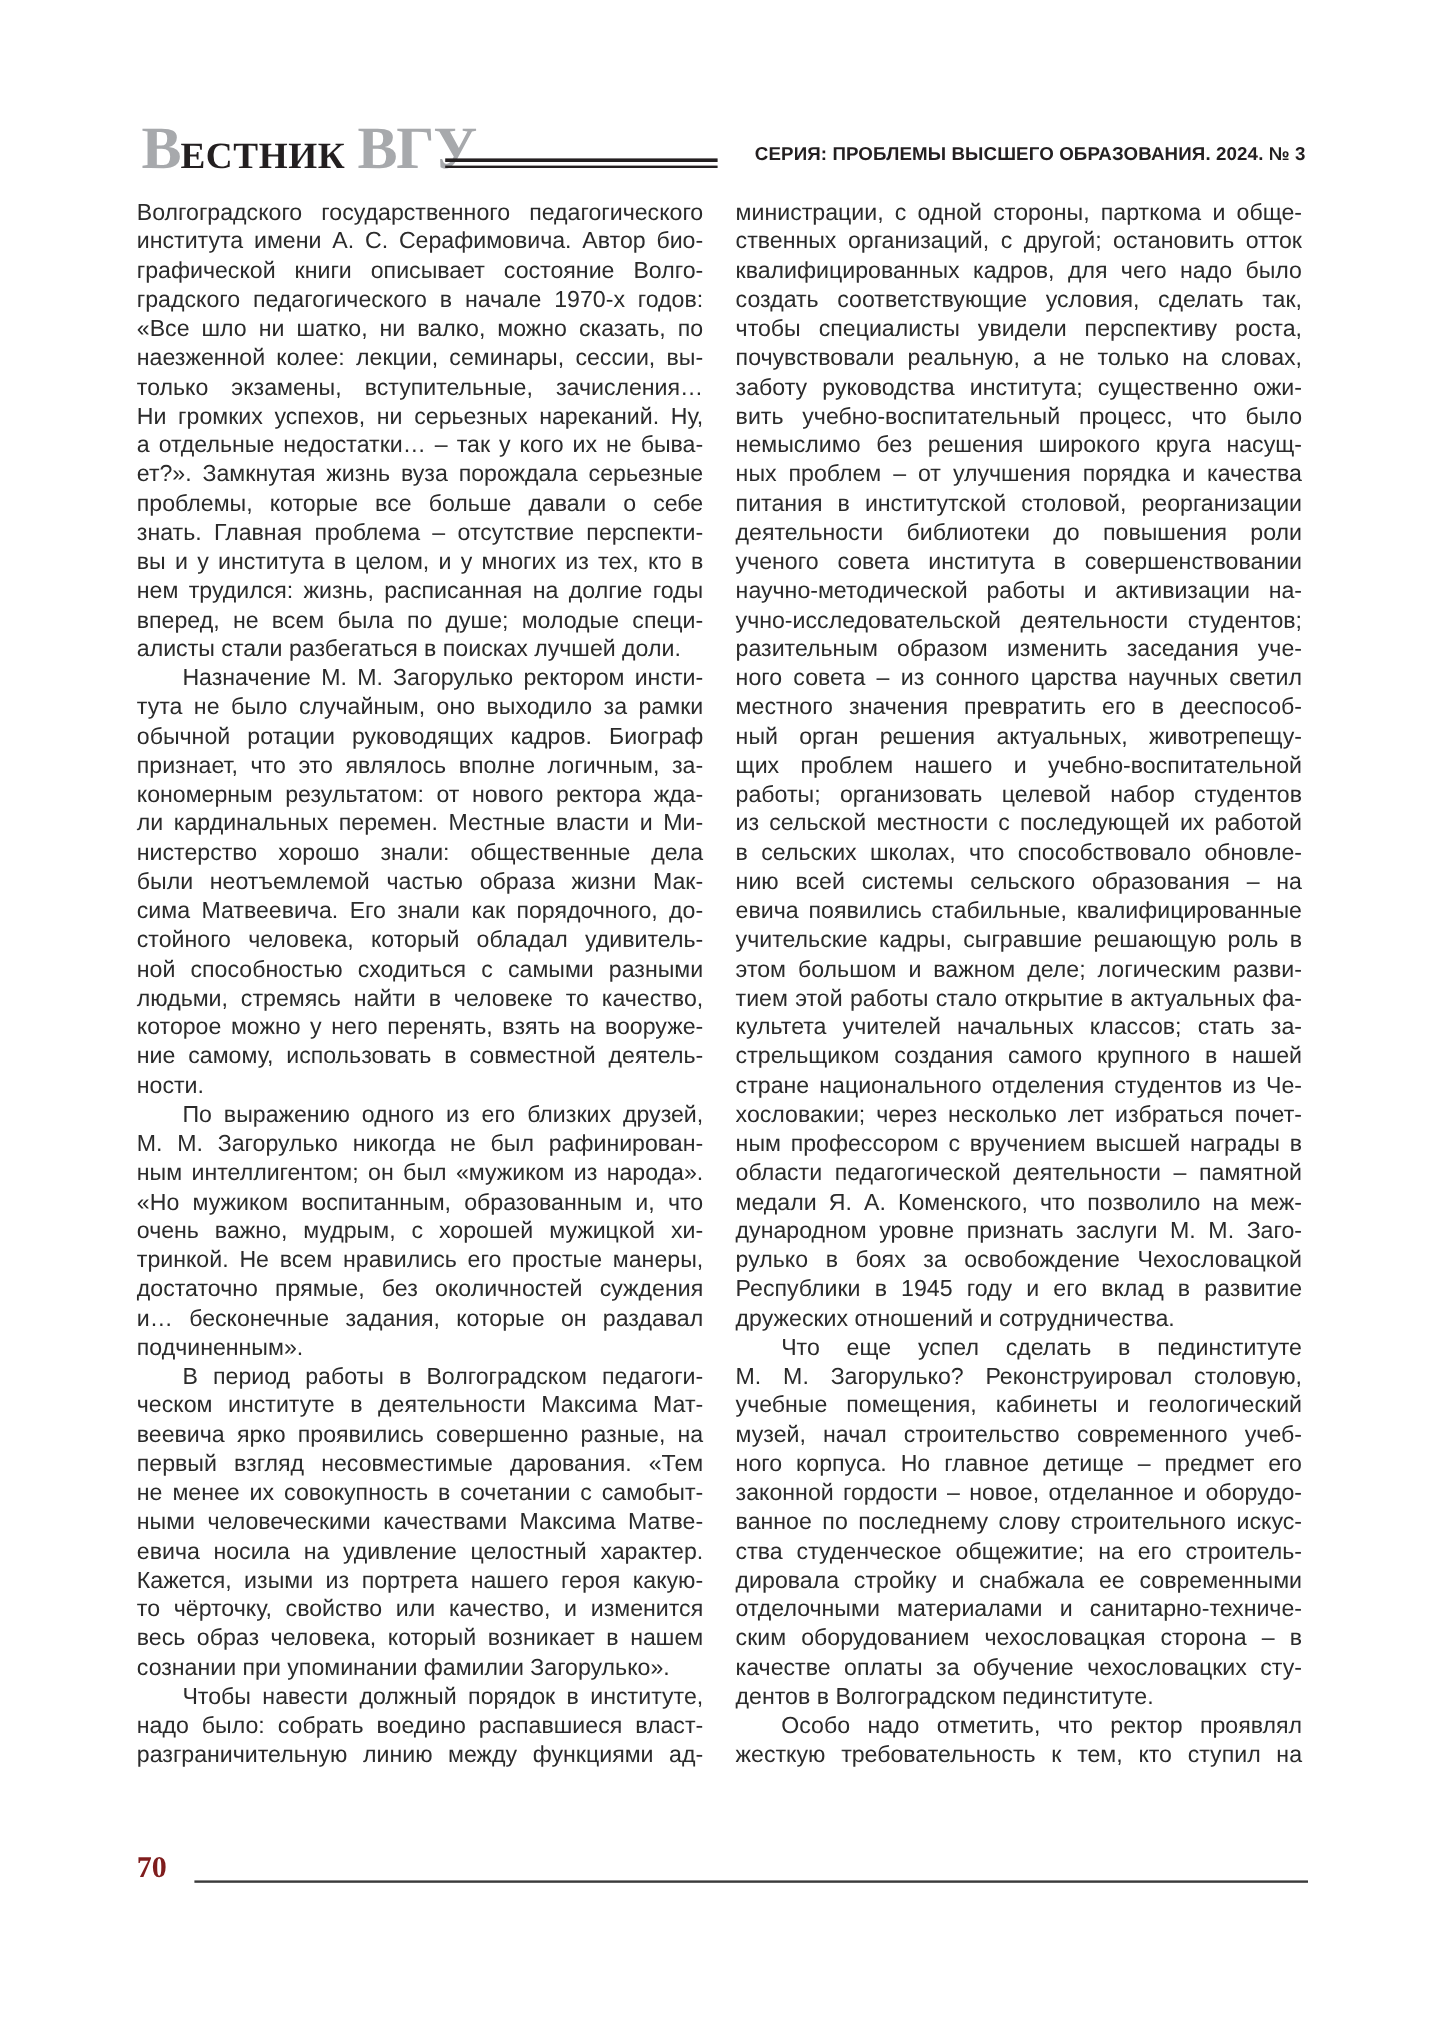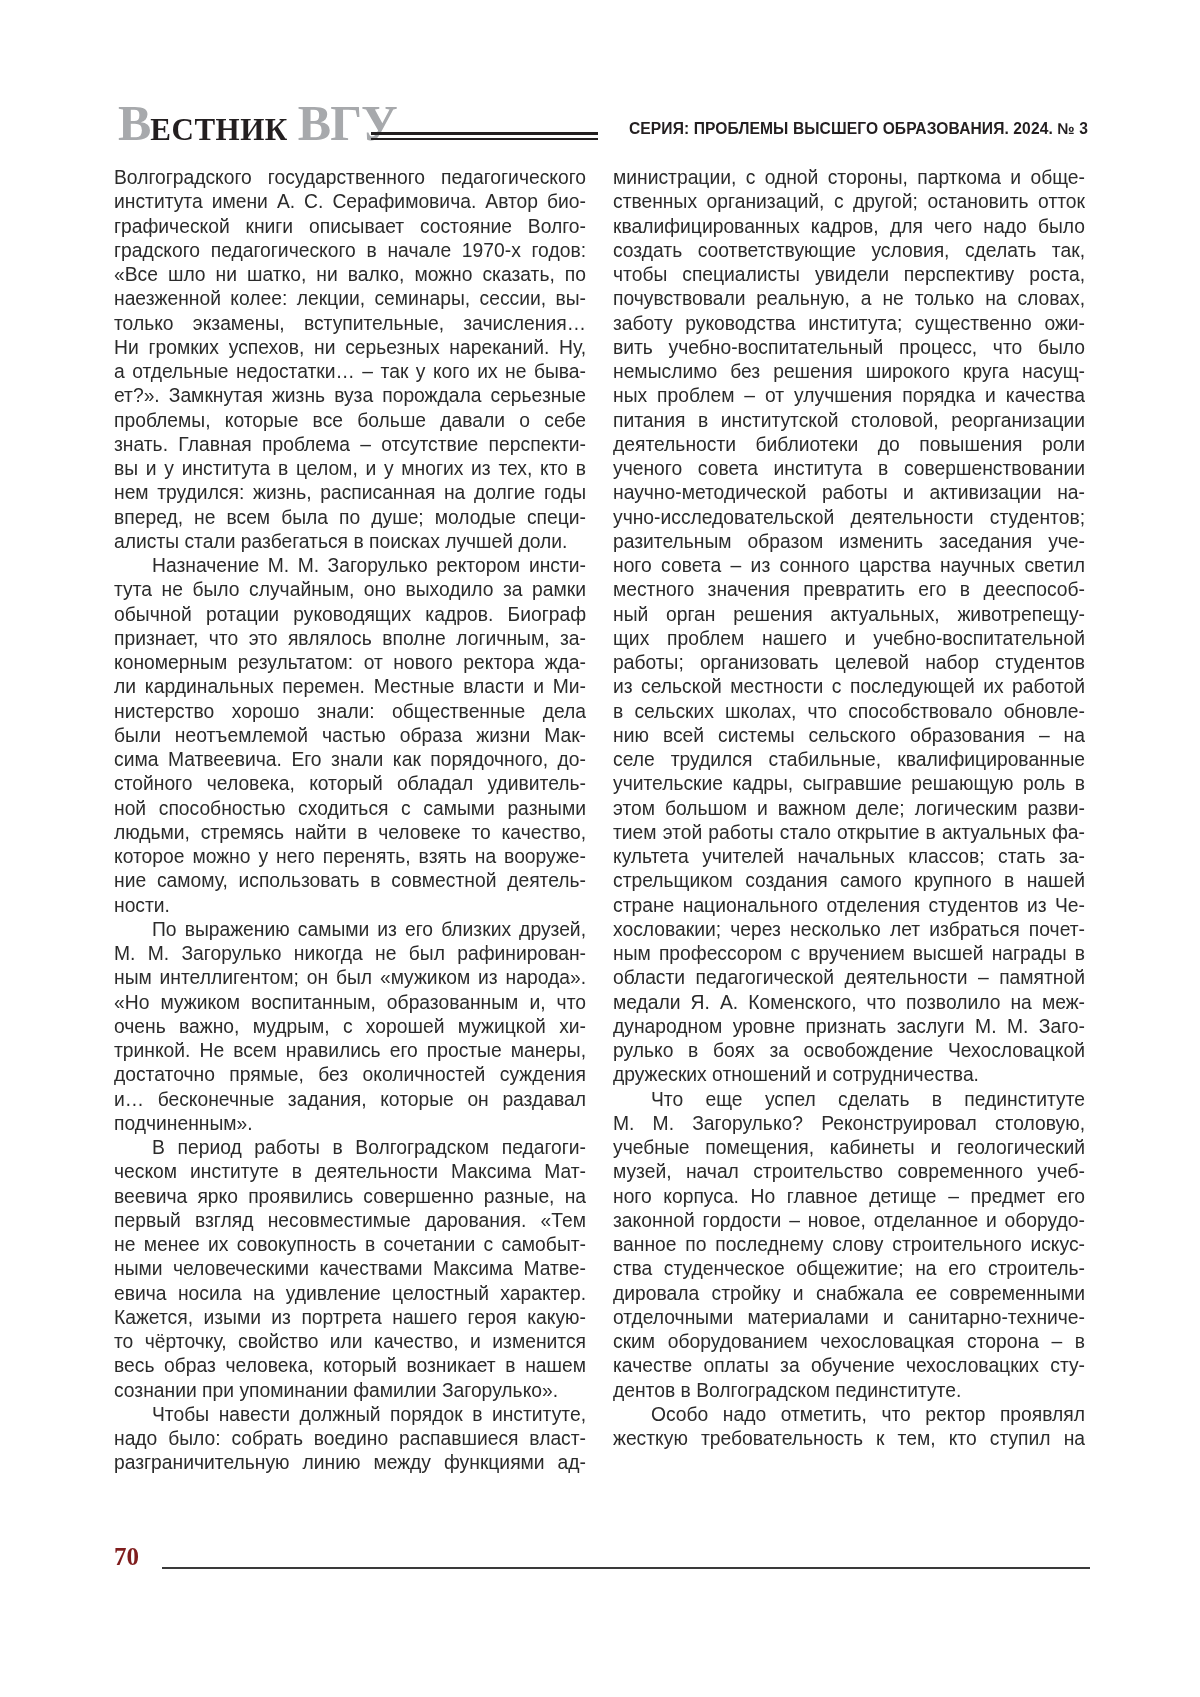--- a/index.html
+++ b/index.html
@@ -68,21 +68,21 @@
     <span class="ln" style="white-space: nowrap;">ли кардинальных перемен. Местные власти и Ми-</span>
     <span class="ln" style="white-space: nowrap;">нистерство хорошо знали: общественные дела</span>
     <span class="ln" style="white-space: nowrap;">были неотъемлемой частью образа жизни Мак-</span>
     <span class="ln" style="white-space: nowrap;">сима Матвеевича. Его знали как порядочного, до-</span>
     <span class="ln" style="white-space: nowrap;">стойного человека, который обладал удивитель-</span>
     <span class="ln" style="white-space: nowrap;">ной способностью сходиться с самыми разными</span>
     <span class="ln" style="white-space: nowrap;">людьми, стремясь найти в человеке то качество,</span>
     <span class="ln" style="white-space: nowrap;">которое можно у него перенять, взять на вооруже-</span>
     <span class="ln" style="white-space: nowrap;">ние самому, использовать в совместной деятель-</span>
     <span class="ln last" style="white-space: nowrap;">ности.</span>
-    <span class="ln indent" style="white-space: nowrap;">По выражению самыми из его близких друзей,</span>
+    <span class="ln indent" style="white-space: nowrap;">По выражению одного из его близких друзей,</span>
     <span class="ln" style="white-space: nowrap;">М. М. Загорулько никогда не был рафинирован-</span>
     <span class="ln" style="white-space: nowrap;">ным интеллигентом; он был «мужиком из народа».</span>
     <span class="ln" style="white-space: nowrap;">«Но мужиком воспитанным, образованным и, что</span>
     <span class="ln" style="white-space: nowrap;">очень важно, мудрым, с хорошей мужицкой хи-</span>
     <span class="ln" style="white-space: nowrap;">тринкой. Не всем нравились его простые манеры,</span>
     <span class="ln" style="white-space: nowrap;">достаточно прямые, без околичностей суждения</span>
     <span class="ln" style="white-space: nowrap;">и… бесконечные задания, которые он раздавал</span>
     <span class="ln last" style="white-space: nowrap;">подчиненным».</span>
     <span class="ln indent" style="white-space: nowrap;">В период работы в Волгоградском педагоги-</span>
     <span class="ln" style="white-space: nowrap;">ческом институте в деятельности Максима Мат-</span>
@@ -117,33 +117,34 @@
     <span class="ln" style="white-space: nowrap;">учно-исследовательской деятельности студентов;</span>
     <span class="ln" style="white-space: nowrap;">разительным образом изменить заседания уче-</span>
     <span class="ln" style="white-space: nowrap;">ного совета – из сонного царства научных светил</span>
     <span class="ln" style="white-space: nowrap;">местного значения превратить его в дееспособ-</span>
     <span class="ln" style="white-space: nowrap;">ный орган решения актуальных, животрепещу-</span>
     <span class="ln" style="white-space: nowrap;">щих проблем нашего и учебно-воспитательной</span>
     <span class="ln" style="white-space: nowrap;">работы; организовать целевой набор студентов</span>
     <span class="ln" style="white-space: nowrap;">из сельской местности с последующей их работой</span>
     <span class="ln" style="white-space: nowrap;">в сельских школах, что способствовало обновле-</span>
     <span class="ln" style="white-space: nowrap;">нию всей системы сельского образования – на</span>
-    <span class="ln" style="white-space: nowrap;">селе трудился стабильные, квалифицированные</span>
+    <span class="ln" style="white-space: nowrap;">евича появились стабильные, квалифицированные</span>
     <span class="ln" style="white-space: nowrap;">учительские кадры, сыгравшие решающую роль в</span>
     <span class="ln" style="white-space: nowrap;">этом большом и важном деле; логическим разви-</span>
     <span class="ln" style="white-space: nowrap;">тием этой работы стало открытие в актуальных фа-</span>
     <span class="ln" style="white-space: nowrap;">культета учителей начальных классов; стать за-</span>
     <span class="ln" style="white-space: nowrap;">стрельщиком создания самого крупного в нашей</span>
     <span class="ln" style="white-space: nowrap;">стране национального отделения студентов из Че-</span>
     <span class="ln" style="white-space: nowrap;">хословакии; через несколько лет избраться почет-</span>
     <span class="ln" style="white-space: nowrap;">ным профессором с вручением высшей награды в</span>
     <span class="ln" style="white-space: nowrap;">области педагогической деятельности – памятной</span>
     <span class="ln" style="white-space: nowrap;">медали Я. А. Коменского, что позволило на меж-</span>
     <span class="ln" style="white-space: nowrap;">дународном уровне признать заслуги М. М. Заго-</span>
     <span class="ln" style="white-space: nowrap;">рулько в боях за освобождение Чехословацкой</span>
+    <span class="ln" style="white-space: nowrap;">Республики в 1945 году и его вклад в развитие</span>
     <span class="ln last" style="white-space: nowrap;">дружеских отношений и сотрудничества.</span>
     <span class="ln indent" style="white-space: nowrap;">Что еще успел сделать в пединституте</span>
     <span class="ln" style="white-space: nowrap;">М. М. Загорулько? Реконструировал столовую,</span>
     <span class="ln" style="white-space: nowrap;">учебные помещения, кабинеты и геологический</span>
     <span class="ln" style="white-space: nowrap;">музей, начал строительство современного учеб-</span>
     <span class="ln" style="white-space: nowrap;">ного корпуса. Но главное детище – предмет его</span>
     <span class="ln" style="white-space: nowrap;">законной гордости – новое, отделанное и оборудо-</span>
     <span class="ln" style="white-space: nowrap;">ванное по последнему слову строительного искус-</span>
     <span class="ln" style="white-space: nowrap;">ства студенческое общежитие; на его строитель-</span>
     <span class="ln" style="white-space: nowrap;">дировала стройку и снабжала ее современными</span>

